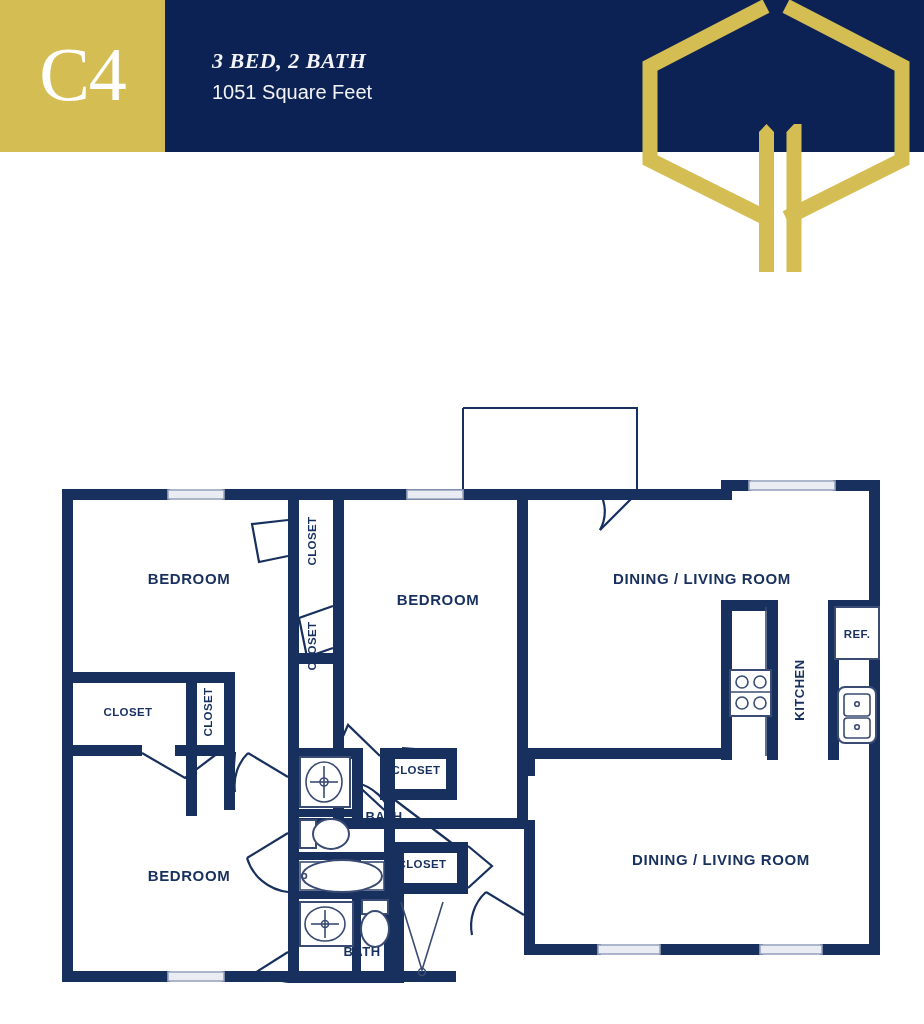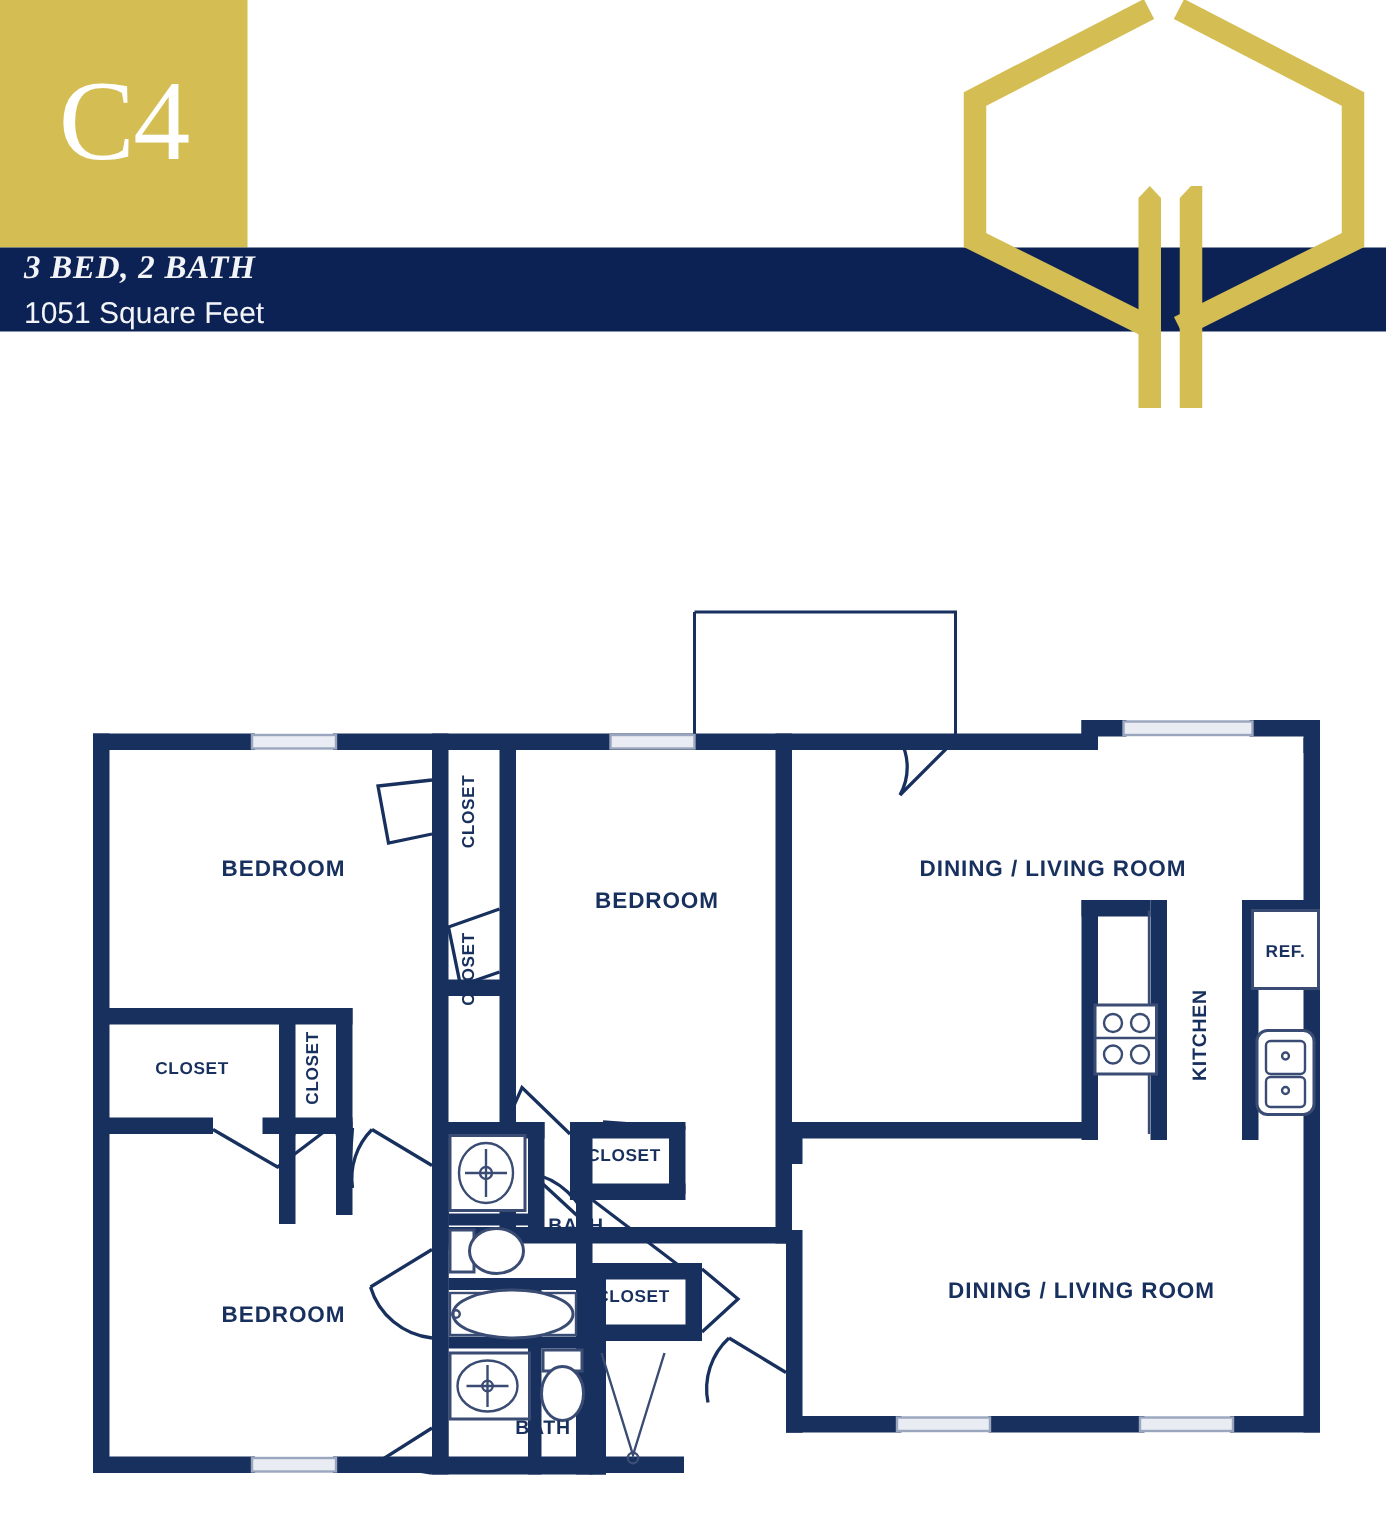--- a/index.html
+++ b/index.html
@@ -8,40 +8,40 @@
     width:924px;height:1024px;
     background:#ffffff;
     font-family:"Liberation Sans", sans-serif;
     overflow:hidden;
     position:relative;
   }
 
   
   #header{
     position:absolute;left:0;top:0;width:924px;height:152px;
-    display:flex;align-items:stretch;flex-direction:column;
+    display:flex;align-items:stretch;
   }
   #plan-code-block{
     width:165px;height:152px;
     background:#d4be53;
     display:flex;align-items:center;justify-content:center;
     flex:0 0 165px;
   }
   #plan-code{
     font-family:"Liberation Serif", serif;
     font-size:76px;line-height:1;
     color:#ffffff;
     letter-spacing:-1px;
     transform:translateY(-2px);
   }
   #header-info{
     flex:1 1 auto;height:152px;
     background:#0d2254;
     display:flex;flex-direction:column;justify-content:center;
-    padding-left:16px;box-sizing:border-box;
+    padding-left:47px;box-sizing:border-box;
     position:relative;
   }
   #beds-baths{
     font-family:"Liberation Serif", serif;
     font-style:italic;font-weight:bold;
     font-size:22px;letter-spacing:.5px;
     color:#f3f4f8;margin-bottom:7px;
   }
   #square-feet{
     font-family:"Liberation Sans", sans-serif;

